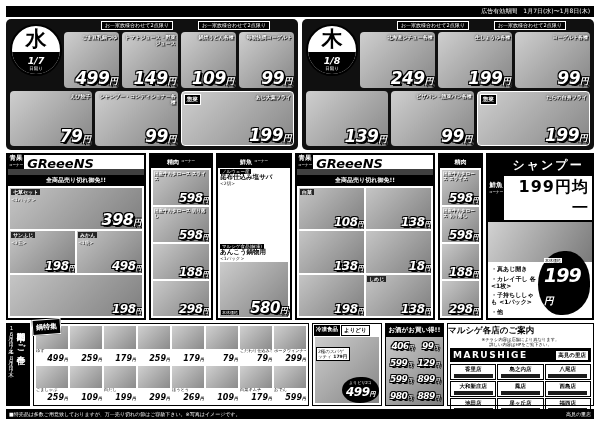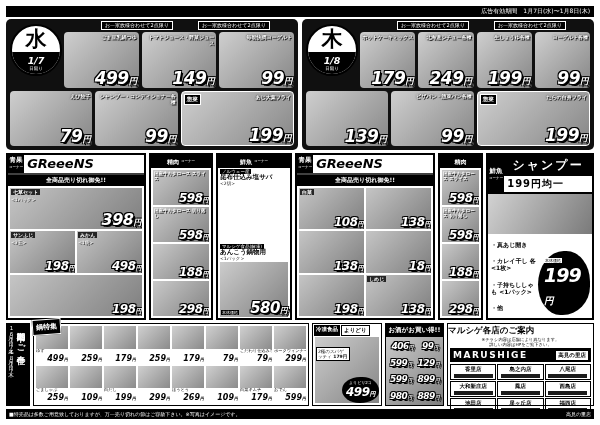--- a/index.html
+++ b/index.html
@@ -35,21 +35,21 @@
     text-shadow:-1px -1px 0 #000,1px -1px 0 #000,-1px 1px 0 #000,1px 1px 0 #000,2px 2px 0 #000; }
   .yen { font-size:50%; }
   .tag-chip { position:absolute; left:2px; top:2px; background:#000; color:#fff; border:1px solid #fff;
     font-size:5.5px; font-weight:bold; padding:1px 2px; z-index:2; }
 
   
   .midrow { left:6px; top:153px; right:6px; height:167px; display:flex; gap:3px; }
   .panel { background:#fff; border:2px solid #000; position:relative; display:flex; flex-direction:column; }
   .w-pl { width:140px; } .w-ml { width:64px; } .w-fl { width:76px; }
   .w-pr { width:140px; } .w-mr { width:45px; } .w-fr { flex:1; }
-  .phead { display:flex; align-items:stretch; height:20px; border-bottom:2px solid #404040; }
+  .phead { display:flex; align-items:stretch; height:20px; border-bottom:6px solid #404040; }
   .cornerlbl { background:#000; color:#fff; min-width:16px; display:flex; flex-direction:column;
     align-items:center; justify-content:center; font-size:6.5px; font-weight:bold; line-height:7px; padding:1px; }
   .corner-sub { font-size:3.5px; font-weight:normal; }
   .brand { font-size:13px; font-weight:bold; font-style:italic; padding:1px 3px; white-space:nowrap; }
   .banner { background:#000; color:#fff; font-size:6px; font-weight:bold; text-align:center; padding:1px 0; }
   .pgrid { flex:1; display:grid; grid-template-columns:1fr 1fr; gap:2px; padding:2px; }
   .span2 { grid-column:1/3; }
   .pitem { position:relative; background:linear-gradient(135deg,#c5c5c5,#7e7e7e); overflow:hidden; }
   .pname { position:absolute; left:1px; top:1px; background:rgba(0,0,0,.8); color:#fff; font-size:5px; padding:0 2px; font-weight:bold; }
   .pqty { position:absolute; left:1px; top:9px; color:#fff; font-size:4.5px; text-shadow:1px 1px 0 #000; }
@@ -65,21 +65,21 @@
   .fitem { flex:1; display:flex; flex-direction:column; padding:1px 2px; }
   .forigin { font-size:4.5px; background:#000; color:#fff; align-self:flex-start; padding:0 2px; }
   .fname { font-size:6.5px; font-weight:bold; line-height:7px; }
   .fqty { font-size:4.5px; }
   .fphoto { flex:1; background:linear-gradient(135deg,#cccccc,#808080); position:relative; margin-top:1px; }
   .fprice { position:absolute; right:1px; bottom:0; font-size:15px; }
   .taxchip { background:#000; color:#fff; font-size:4px; padding:0 1px; position:absolute; left:1px; bottom:2px; }
   .fr-head { display:flex; }
   .fr-titlewrap { flex:1; }
   .fr-title { background:#000; color:#fff; font-size:12px; font-weight:bold; text-align:center; padding:2px 0; letter-spacing:2px; }
-  .fr-sub { font-size:10px; font-weight:bold; text-align:left; letter-spacing:1px; padding:1px 3px; border-bottom:2px solid #000; }
+  .fr-sub { font-size:16px; font-weight:bold; text-align:right; letter-spacing:1px; padding:1px 3px; border-bottom:2px solid #000; }
   .fr-photo { height:40px; background:linear-gradient(120deg,#d2d2d2,#7a7a7a); }
   .fr-body { flex:1; display:flex; }
   .fr-bullets { flex:1; padding:2px 1px 2px 3px; display:flex; flex-direction:column; justify-content:space-around;
     font-size:6px; font-weight:bold; line-height:7px; }
   .fr-pricebox { width:54px; position:relative; }
   .burst { position:absolute; right:2px; bottom:3px; background:#000; color:#fff; padding:7px 6px;
     border-radius:52% 48% 55% 45% / 55% 50% 47% 50%; }
   .price-ob { font-style:italic; font-weight:bold; color:#fff; font-size:19px; letter-spacing:-1px; }
   .burst .taxchip2 { display:block; font-size:4px; background:#fff; color:#000; padding:0 1px; margin-bottom:1px; width:max-content; }
 
@@ -155,20 +155,24 @@
         <div class="drow r1">
           <div class="ditem">
             <div class="dname">ごま豆乳鍋つゆ</div>
             <div class="dprice price"><span>499</span><span class="yen">円</span></div>
           </div>
           <div class="ditem">
             <div class="dname">トマトジュース・野菜ジュース</div>
             <div class="dprice price"><span>149</span><span class="yen">円</span></div>
           </div>
           <div class="ditem">
+            <div class="dname">鍋焼うどん各種</div>
+            <div class="dprice price"><span>109</span><span class="yen">円</span></div>
+          </div>
+          <div class="ditem">
             <div class="dname">毎朝快調ヨーグルト</div>
             <div class="dprice price"><span>99</span><span class="yen">円</span></div>
           </div>
         </div>
         <div class="drow">
           <div class="ditem">
             <div class="dname">えび餃子</div>
             <div class="dprice price"><span>79</span><span class="yen">円</span></div>
           </div>
           <div class="ditem">
@@ -189,24 +193,20 @@
       <div class="ribbon rb">お一家族様合わせて2点限り</div>
       <div class="day-badge">
         <div class="day-kanji">木</div>
         <div class="day-band">
           <span class="dd">1/8</span>
           <span class="dl">日限り</span>
         </div>
       </div>
       <div class="day-items">
         <div class="drow r1">
-          <div class="ditem">
-            <div class="dname">ホットケーキミックス</div>
-            <div class="dprice price"><span>179</span><span class="yen">円</span></div>
-          </div>
           <div class="ditem">
             <div class="dname">北海道シチュー各種</div>
             <div class="dprice price"><span>249</span><span class="yen">円</span></div>
           </div>
           <div class="ditem">
             <div class="dname">生しょうゆ各種</div>
             <div class="dprice price"><span>199</span><span class="yen">円</span></div>
           </div>
           <div class="ditem">
             <div class="dname">ヨーグルト各種</div>

